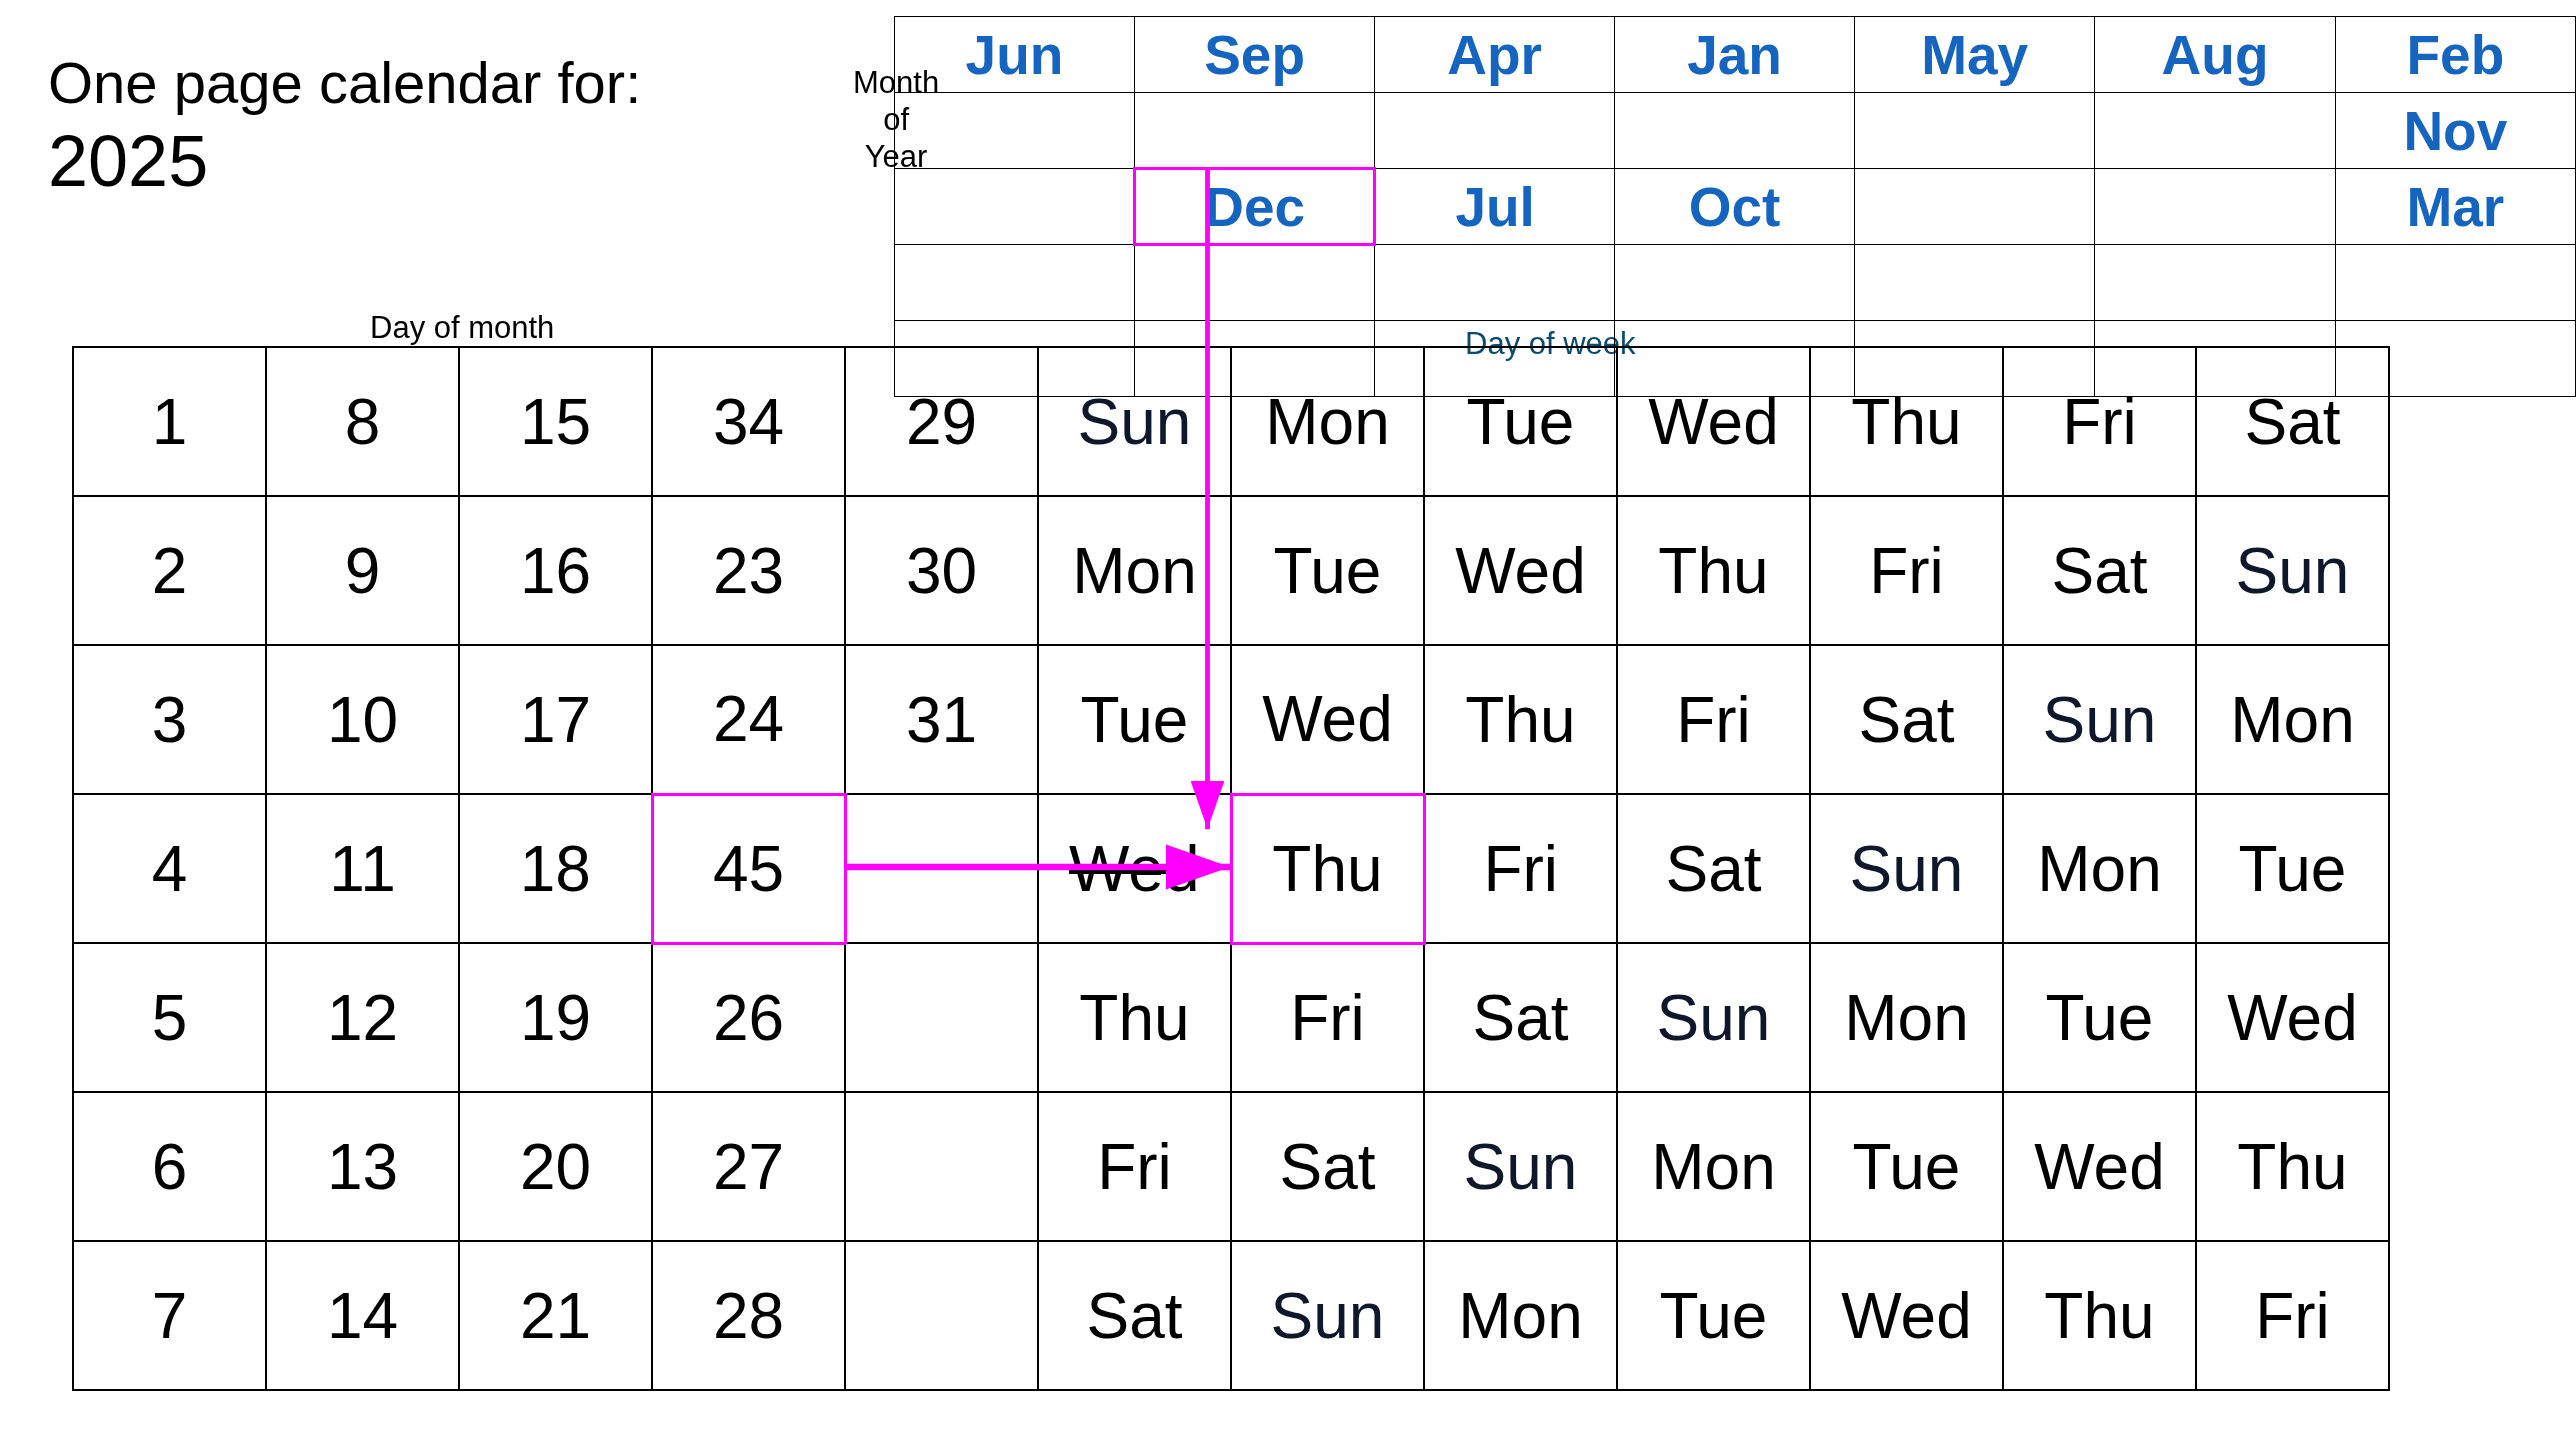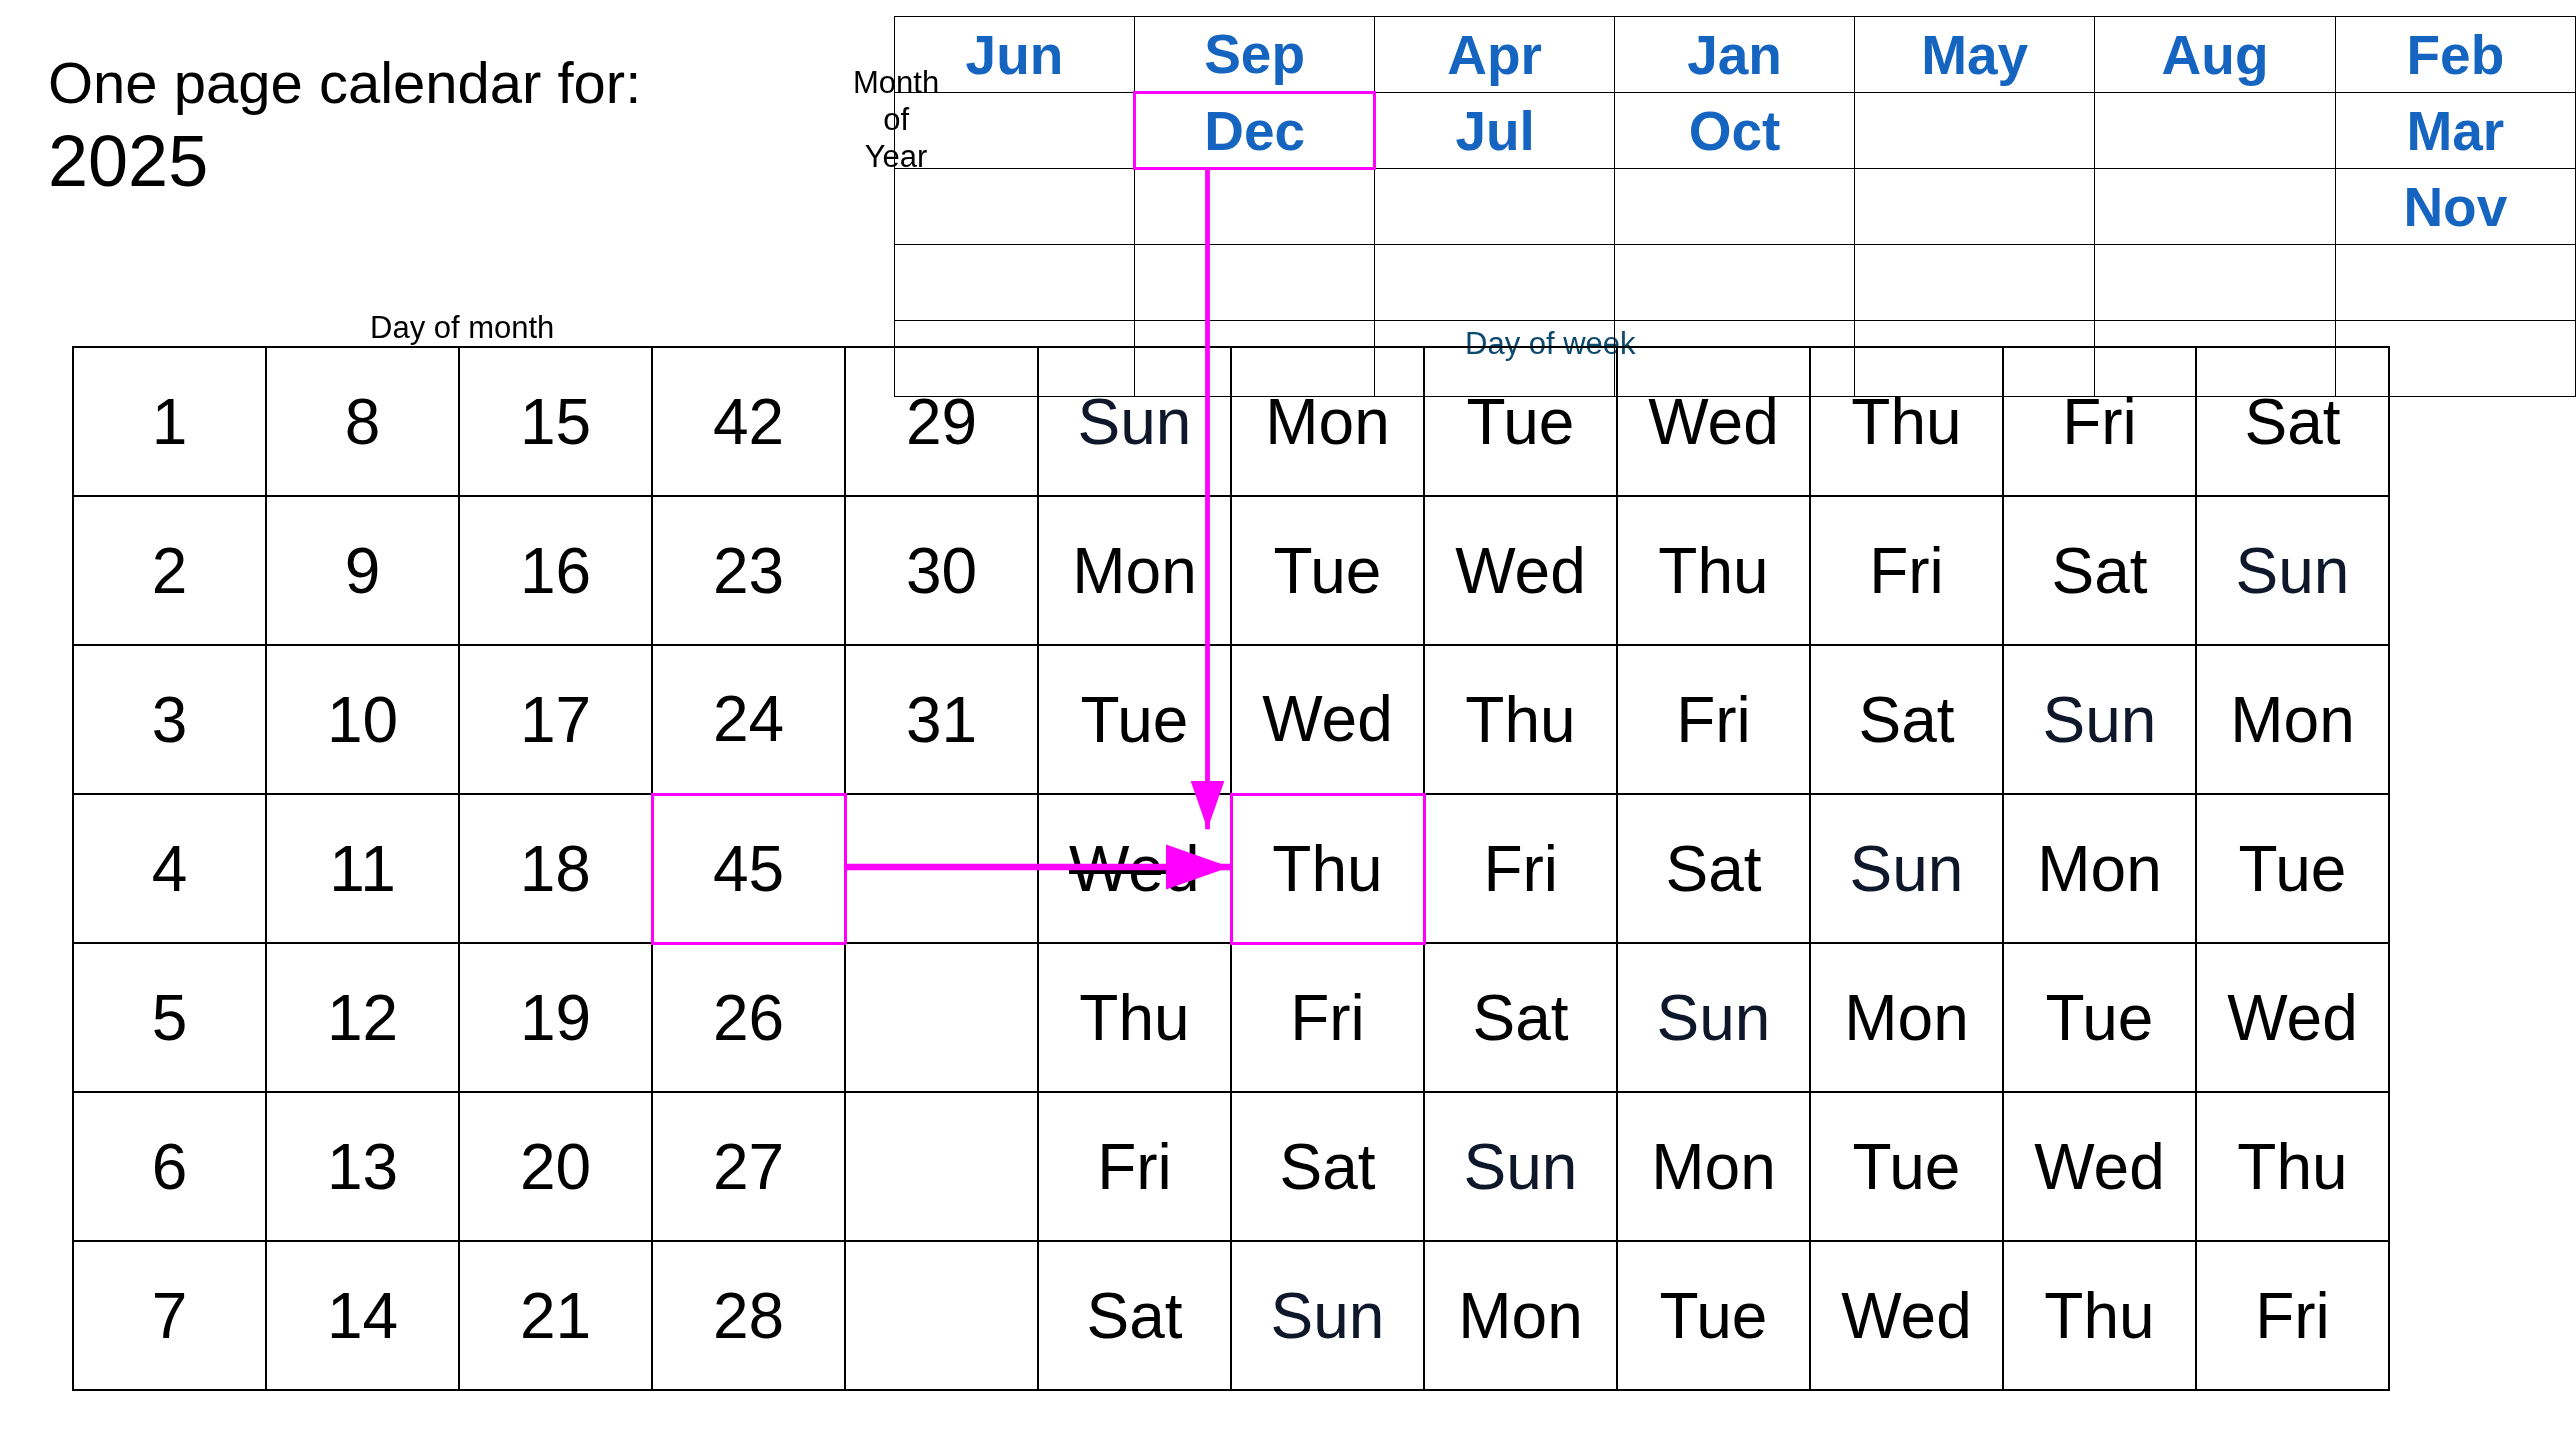--- a/index.html
+++ b/index.html
@@ -144,35 +144,35 @@
     <td>Jun</td>
     <td>Sep</td>
     <td>Apr</td>
     <td>Jan</td>
     <td>May</td>
     <td>Aug</td>
     <td>Feb</td>
   </tr>
   <tr>
     <td class="empty"></td>
+    <td class="empty"></td>
+    <td class="empty"></td>
+    <td class="empty"></td>
+    <td class="empty"></td>
+    <td class="empty"></td>
+    <td>Nov</td>
+  </tr>
+  <tr>
+    <td class="empty"></td>
     <td class="dec-highlight">Dec</td>
     <td>Jul</td>
     <td>Oct</td>
     <td class="empty"></td>
     <td class="empty"></td>
     <td>Mar</td>
-  </tr>
-  <tr>
-    <td class="empty"></td>
-    <td class="empty"></td>
-    <td class="empty"></td>
-    <td class="empty"></td>
-    <td class="empty"></td>
-    <td class="empty"></td>
-    <td>Nov</td>
   </tr>
   <tr>
     <td class="empty"></td>
     <td class="empty"></td>
     <td class="empty"></td>
     <td class="empty"></td>
     <td class="empty"></td>
     <td class="empty"></td>
     <td class="empty"></td>
   </tr>
@@ -188,21 +188,21 @@
 </tbody>
   </table>
 
 <table class="main-table">
 
   <tbody>
       <tr>
     <td>1</td>
     <td>8</td>
     <td>15</td>
-    <td>42</td>
+    <td>34</td>
     <td>29</td>
     <td class="red">Sun</td>
     <td>Mon</td>
     <td>Tue</td>
     <td>Wed</td>
     <td>Thu</td>
     <td>Fri</td>
     <td>Sat</td>
   </tr>
 

